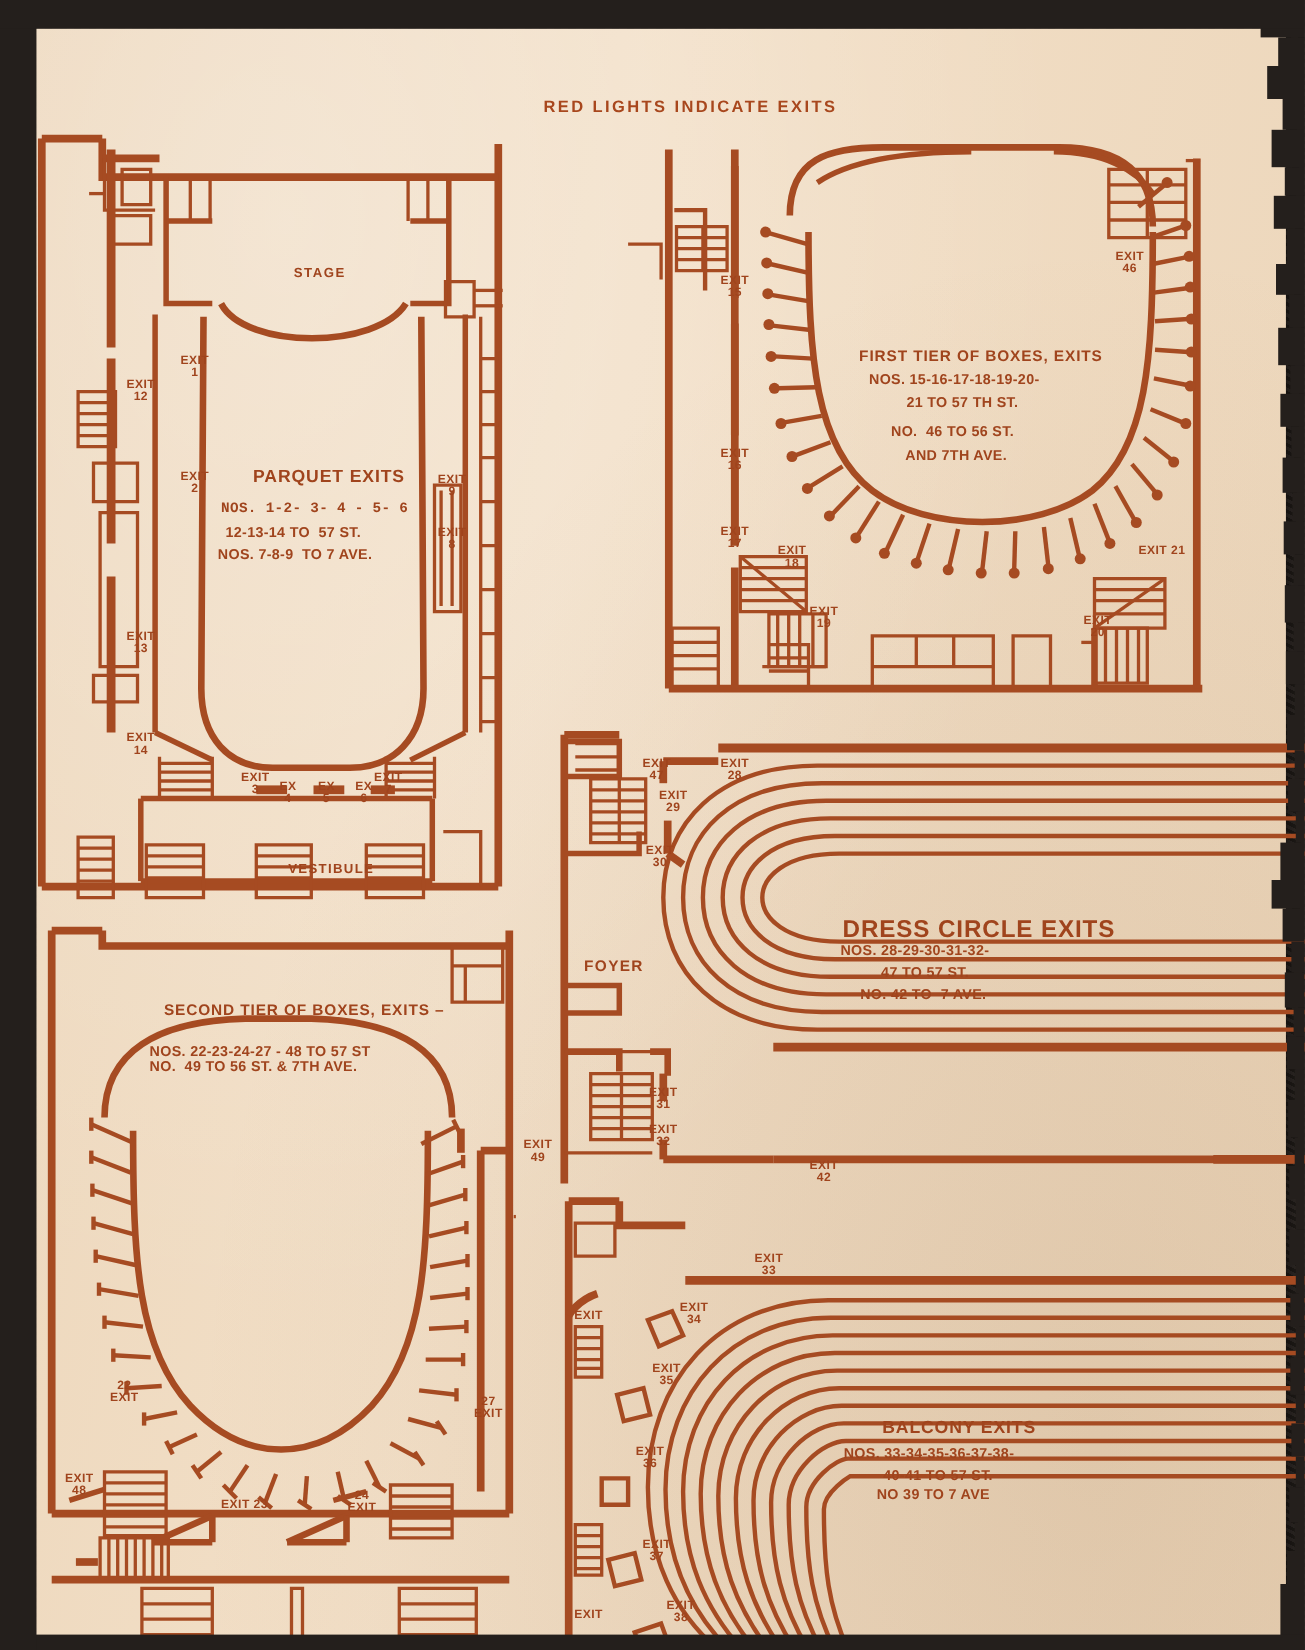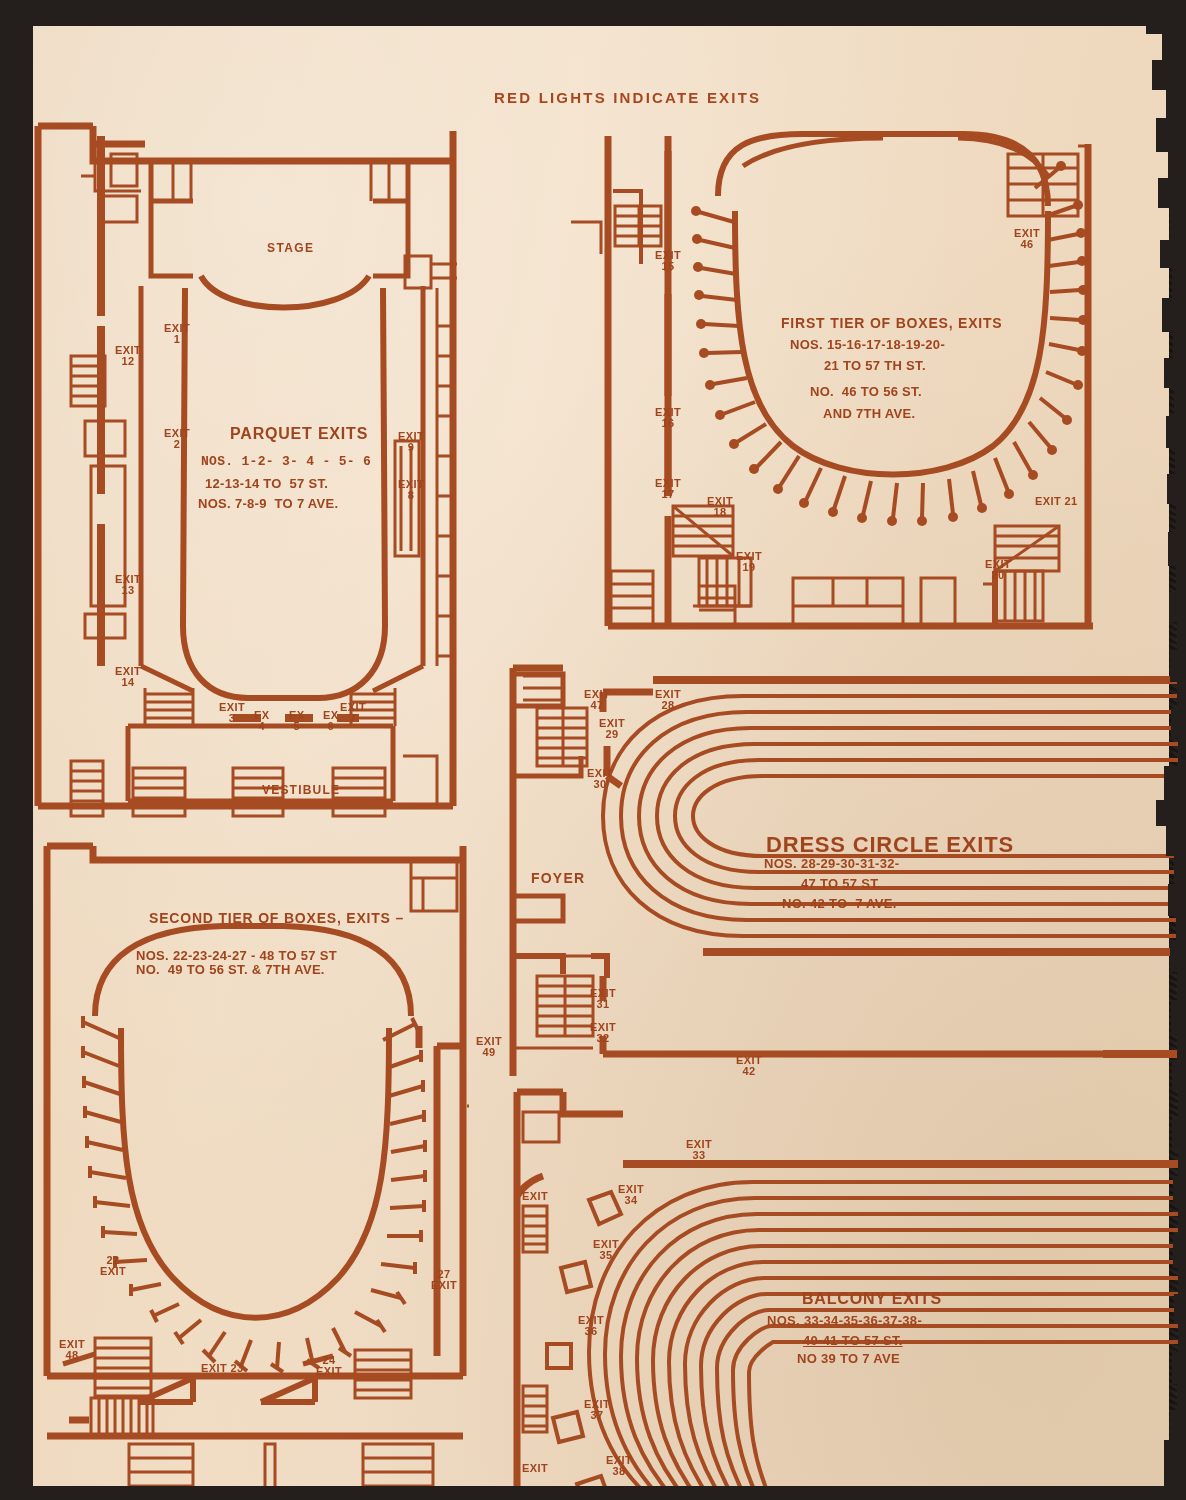--- a/index.html
+++ b/index.html
@@ -626,21 +626,21 @@
       <path d="M20,26 L56,26 L56,56 L20,56 Z"></path>
     </g>
 
     <g class="st" stroke-width="7">
       <path d="M14,110 C14,110 22,96 40,90"></path>
     </g>
   </svg>
 
   <div class="lbl c hdr" style="left:769px;top:1265px;font-size:16px;">Balcony Exits</div>
   <div class="lbl sub" style="left:734px;top:1288px;">Nos. 33-34-35-36-37-38-</div>
-  <div class="lbl sub" style="left:770px;top:1308px;text-decoration:underline;">40-41 To 57 St.</div>
+  <div class="lbl sub" style="left:770px;top:1308px;">40-41 To 57 St.</div>
   <div class="lbl sub" style="left:764px;top:1326px;">No 39 To 7 Ave</div>
 
   <div class="ex" style="left:653px;top:1113px;">Exit
 33</div>
   <div class="ex" style="left:585px;top:1158px;">Exit
 34</div>
   <div class="ex" style="left:560px;top:1213px;">Exit
 35</div>
   <div class="ex" style="left:545px;top:1289px;">Exit
 36</div>

